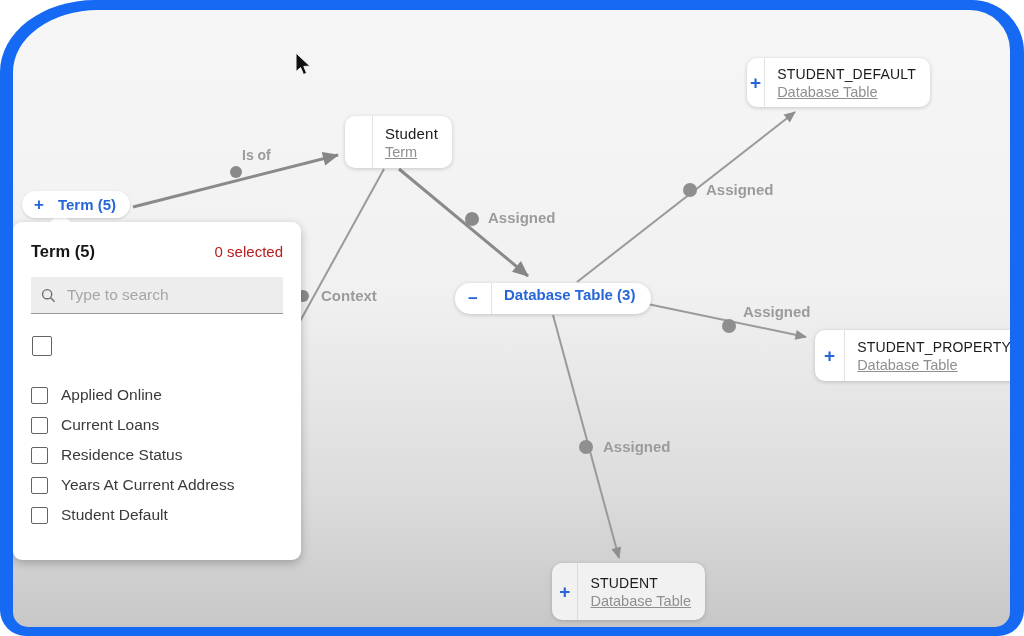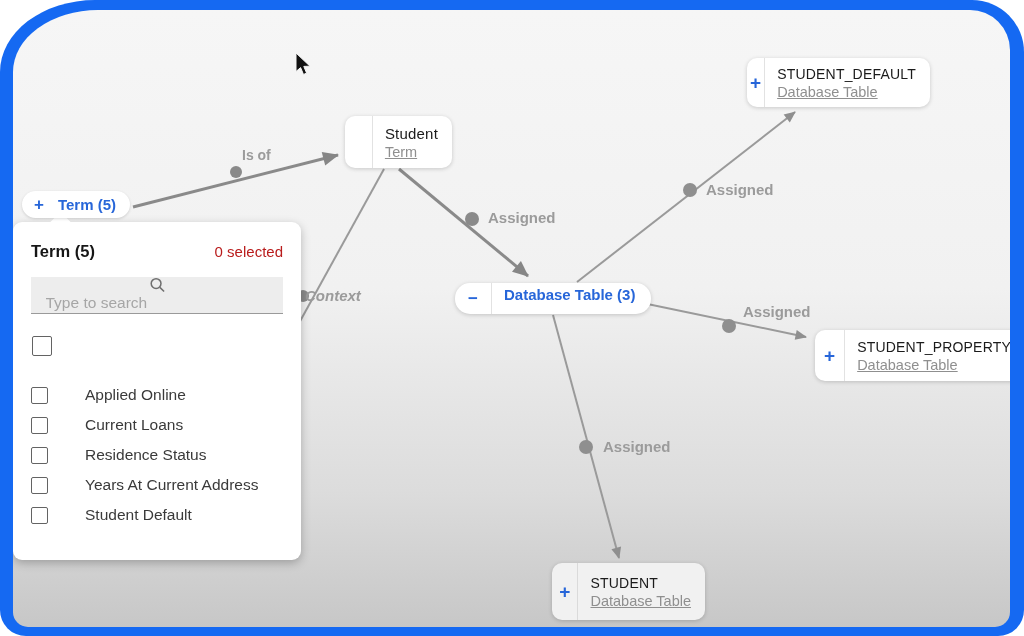--- a/index.html
+++ b/index.html
@@ -43,34 +43,34 @@
   .popup{
     position:absolute;left:13px;top:222px;width:288px;height:338px;z-index:4;background:#fff;
     border-radius:9px;box-shadow:0 3px 10px rgba(0,0,0,0.25);box-sizing:border-box;padding:20px 18px 0 18px;
   }
   .popup-notch{position:absolute;left:40px;top:-7px;width:15px;height:15px;background:#fff;transform:rotate(45deg);}
   .popup-header{display:flex;justify-content:space-between;align-items:baseline;margin-bottom:16px;}
   .popup-title{font-weight:700;font-size:16.5px;color:#161616;}
   .popup-count{font-size:15px;color:#b91c1c;}
   .search-box{
     display:flex;align-items:center;height:36px;background:#ededed;border-bottom:1px solid #9a9a9a;
-    padding:0 10px;margin-bottom:22px;flex-direction:column;
+    padding:0 10px;margin-bottom:22px;
   }
   .search-box input{
     border:none;outline:none;background:transparent;font-family:"Liberation Sans",sans-serif;
     font-size:15.5px;color:#333;width:100%;margin-left:9px;
   }
   .search-box input::placeholder{color:#a6a6a6;}
   .checkbox{
     display:inline-block;width:17px;height:17px;border:1.7px solid #636363;border-radius:2px;
     background:#fff;box-sizing:border-box;flex:0 0 auto;cursor:pointer;
   }
   .select-all-row{margin:0 0 26px 1px;}
   .select-all-row .checkbox{width:20px;height:20px;}
-  .popup-item{display:flex;align-items:center;margin-bottom:12px;gap:24px;}
+  .popup-item{display:flex;align-items:center;margin-bottom:12px;}
   .popup-item .label{margin-left:13px;font-size:15.5px;color:#3a3a3a;white-space:nowrap;}
   
   .cursor{position:absolute;left:280px;top:42px;z-index:10;}
 </style>
 </head>
 <body>
 
 <div class="frame">
   <div class="canvas">
 
@@ -99,21 +99,21 @@
       <circle cx="236" cy="172" r="6" fill="#8a8a8a"></circle>
       <circle cx="472" cy="219" r="7" fill="#8a8a8a"></circle>
       <circle cx="303" cy="296" r="6" fill="#8a8a8a"></circle>
       <circle cx="690" cy="190" r="7" fill="#8f8f8f"></circle>
       <circle cx="729" cy="326" r="7" fill="#8f8f8f"></circle>
       <circle cx="586" cy="447" r="7" fill="#8f8f8f"></circle>
     </svg>
 
     <span class="edge-label" style="left:229px;top:137px;font-size:14px;">Is of</span>
     <span class="edge-label" style="left:475px;top:199px;">Assigned</span>
-    <span class="edge-label" style="left:292px;top:277px;font-style:italic;">Context</span>
+    <span class="edge-label" style="left:308px;top:277px;">Context</span>
     <span class="edge-label" style="left:693px;top:171px;">Assigned</span>
     <span class="edge-label" style="left:730px;top:293px;">Assigned</span>
     <span class="edge-label" style="left:590px;top:428px;">Assigned</span>
 
     <div class="node" style="left:332px;top:106px;width:107px;height:52px;">
       <div class="node-expander" style="width:38px;"></div>
       <div class="node-text">
         <div class="node-title" style="font-size:15px;">Student</div>
         <div class="node-sub">Term</div>
       </div>

